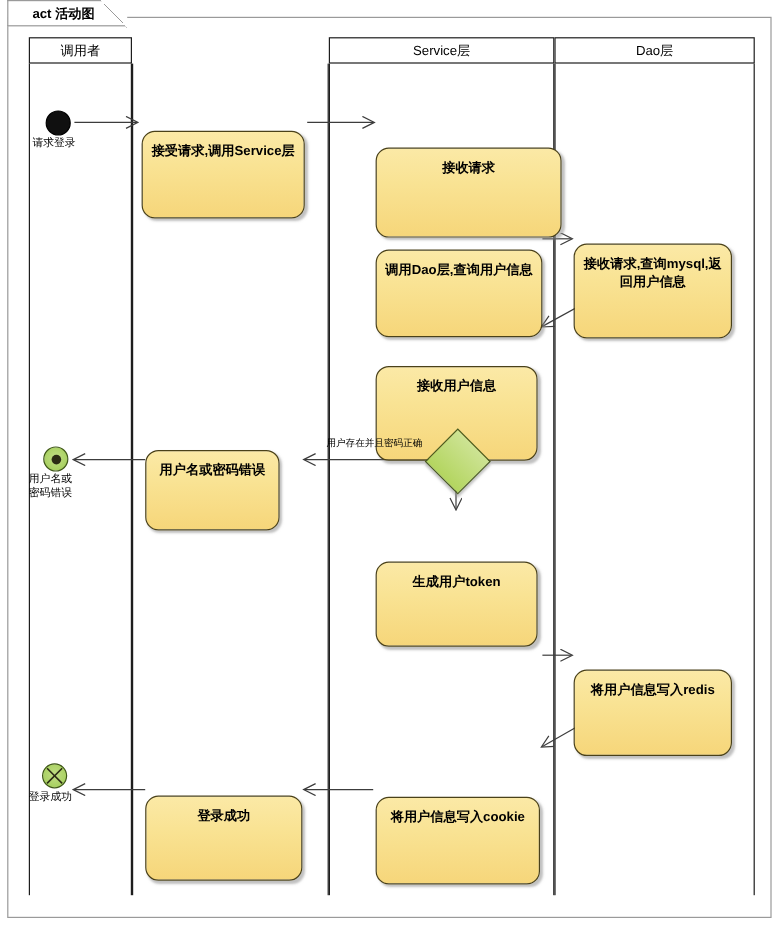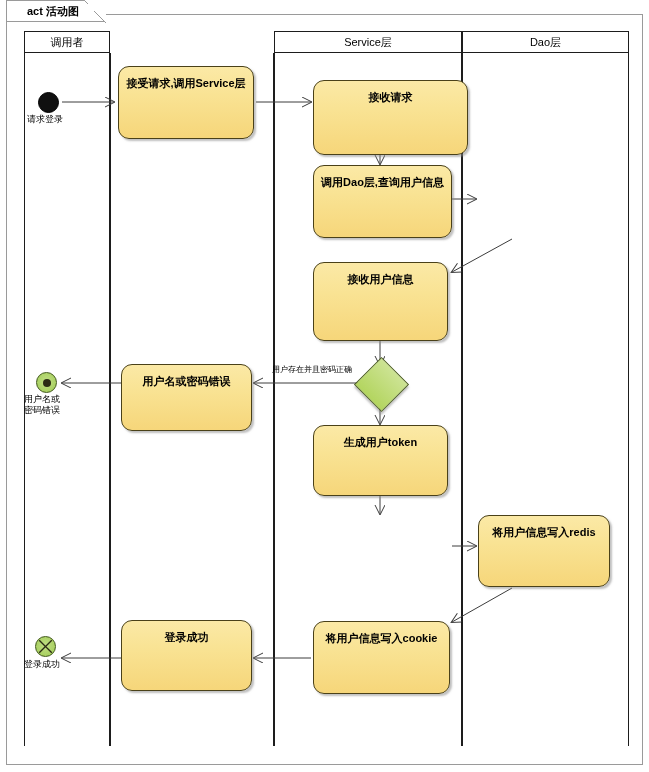--- a/index.html
+++ b/index.html
@@ -105,20 +105,21 @@
     border: 1px solid #4a4119;
     border-radius: 11px;
     background: linear-gradient(to bottom, #fbe9a6 0%, #f9e394 38%, #f6d67a 100%);
     box-shadow: 2px 2px 2px rgba(140,140,140,0.55);
     color: #000000;
     font-size: 11px;
     font-weight: bold;
     text-align: center;
     padding: 9px 7px 0 7px;
     line-height: 15px;
+    margin-top: 43px;
   }
 
   
   .decision {
     position: absolute;
     width: 37px;
     height: 37px;
     background: linear-gradient(to bottom, #cde394 0%, #b3d55f 100%);
     border: 1px solid #4a5c1f;
     transform: rotate(45deg);
@@ -254,27 +255,28 @@
 
   <div class="start-node" style="left:38px; top:92px;"></div>
   <div class="node-label" style="left:27px; top:114px; width:70px;">请求登录</div>
 
   <div class="node" style="left:118px; top:66px; width:136px; height:73px;">接受请求,调用Service层</div>
 
   <div class="node" style="left:313px; top:80px; width:155px; height:75px;">接收请求</div>
 
   <div class="node" style="left:313px; top:165px; width:139px; height:73px;">调用Dao层,查询用户信息</div>
 
+  <div class="node" style="left:478px; top:160px; width:132px; height:79px;">接收请求,查询mysql,返回用户信息</div>
 
   <div class="node" style="left:313px; top:262px; width:135px; height:79px;">接收用户信息</div>
 
   <div class="decision" style="left:362px; top:365px;"></div>
   <div class="edge-label" style="left:272px; top:364px;">用户存在并且密码正确</div>
 
-  <div class="node" style="left:121px; top:364px; width:131px; height:67px;">用户名或密码错误</div>
+  <div class="node" style="left:121px; top:332px; width:112px; height:67px;">用户名或密码错误</div>
 
   <div class="final-node" style="left:36px; top:372px;">
     <span class="inner-dot"></span>
   </div>
   <div class="node-label" style="left:24px; top:394px; width:58px;">用户名或
 密码错误</div>
 
   <div class="node" style="left:313px; top:425px; width:135px; height:71px;">生成用户token</div>
 
 

